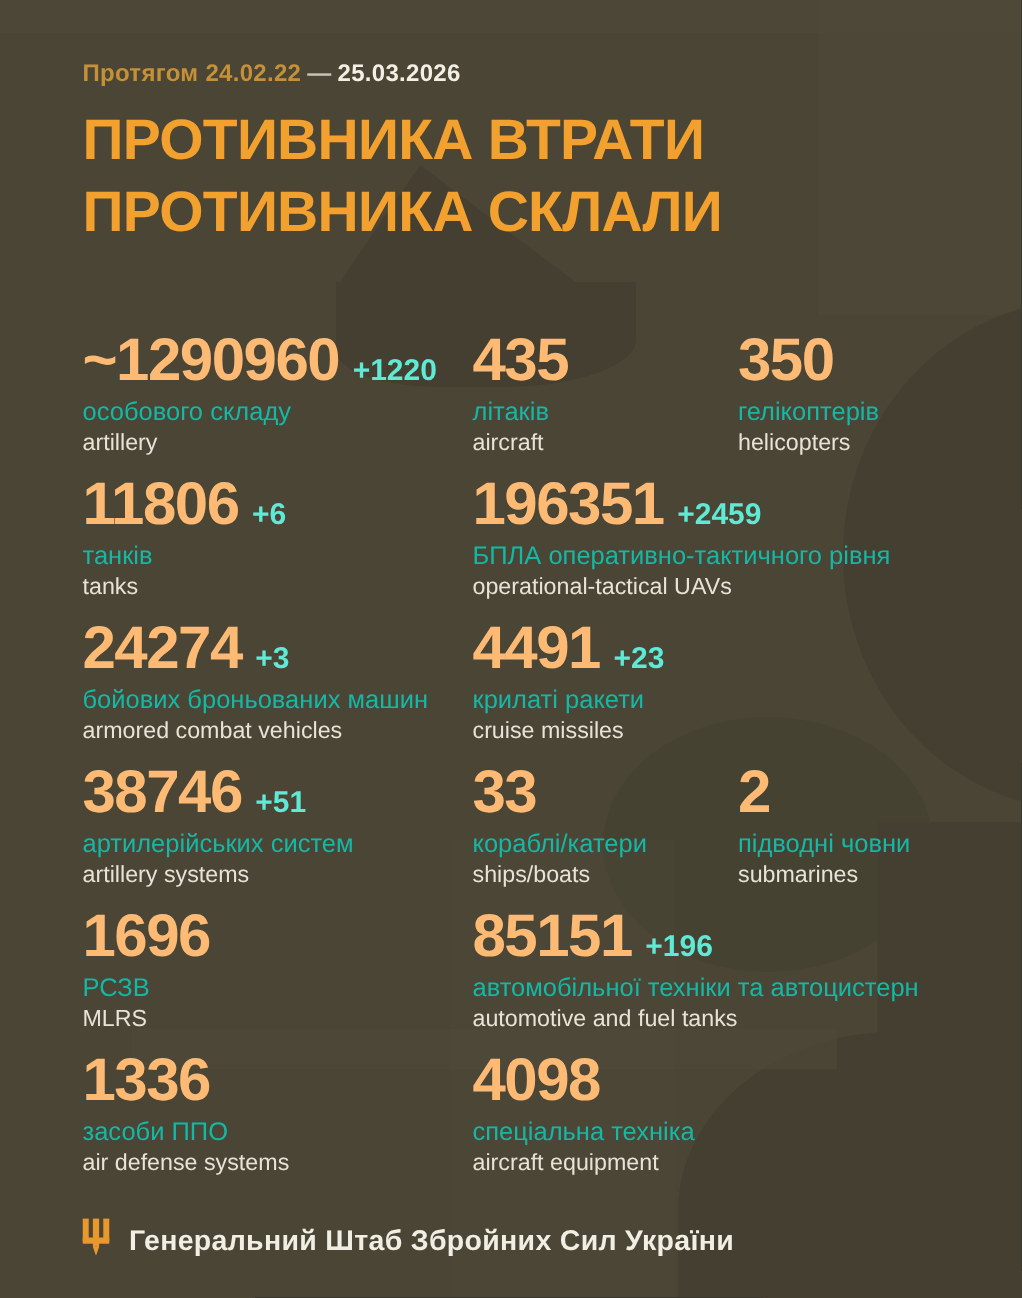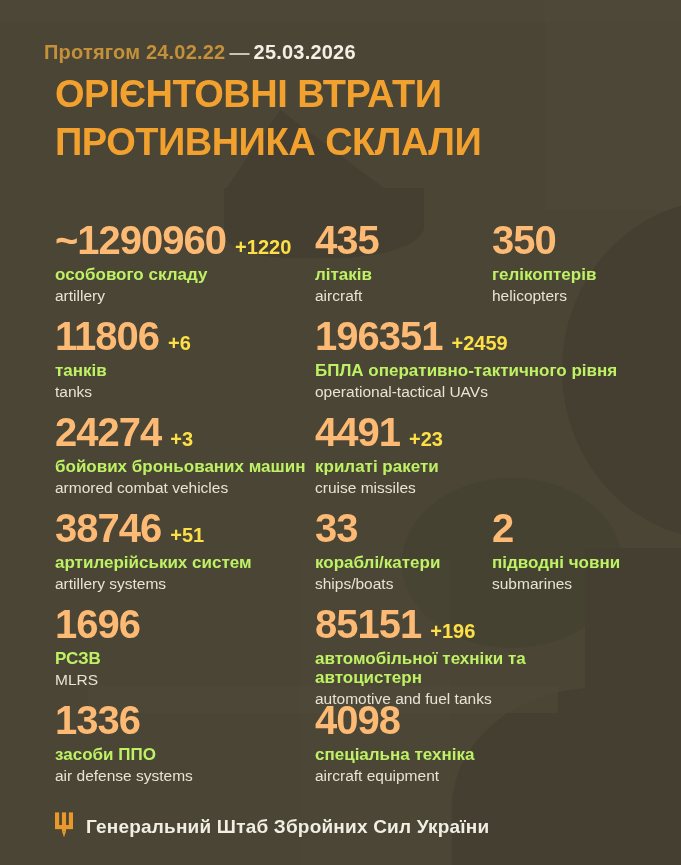--- a/index.html
+++ b/index.html
@@ -21,39 +21,39 @@
   .camo-blob-mid{left:402px;top:478px;width:220px;height:170px;border-radius:50%;opacity:.55;}
   .camo-rect-br{left:585px;top:548px;width:96px;height:317px;}
   .camo-blob-br{left:452px;top:688px;width:240px;height:200px;border-radius:60% 0 0 0;}
   .camo-strip-top{left:0;top:0;width:681px;height:22px;opacity:.6;}
   .camo-strip-tr{left:545px;top:0;width:136px;height:210px;opacity:.5;}
   .camo-band-row6{left:88px;top:686px;width:470px;height:27px;opacity:.7;}
   .camo-strip-bl{left:300px;top:560px;width:150px;height:305px;opacity:.35;}
 
   .content{position:relative;z-index:1;}
 
-  .date-line{position:absolute;left:44px;top:41px;font-size:20px;letter-spacing:.2px;}
+  .date-line{position:absolute;left:55px;top:41px;font-size:16px;letter-spacing:.2px;}
   .date-gold{color:#c4913a;font-weight:600;}
   .date-dash{color:#c9c4b6;font-weight:600;padding:0 4px;}
   .date-white{color:#f3efe4;font-weight:700;}
 
   .title{position:absolute;left:55px;top:70px;color:#f2a12f;
     font-size:38px;line-height:48px;font-weight:700;letter-spacing:-.5px;}
 
   .grid{
     position:absolute;left:55px;top:212px;width:578px;
     display:grid;grid-template-columns:260px 177px 1fr;
     grid-auto-rows:96px;
   }
   .cell{overflow:visible;}
   .span2{grid-column:span 2;}
   .num-line{margin-top:6px;white-space:nowrap;}
   .num{color:#fdba74;font-size:40px;font-weight:700;letter-spacing:-1px;line-height:44px;}
-  .delta{color:#fde047;font-size:20px;font-weight:700;margin-left:9px;letter-spacing:0;}
-  .lbl-uk{color:#bef264;font-size:17px;font-weight:700;margin-top:3px;line-height:19px;}
+  .delta{color:#5eead4;font-size:20px;font-weight:700;margin-left:9px;letter-spacing:0;}
+  .lbl-uk{color:#14b8a6;font-size:17px;font-weight:400;margin-top:3px;line-height:19px;}
   .lbl-en{color:#e7e3d6;font-size:15.5px;font-weight:400;margin-top:2px;line-height:19px;}
 
   .footer{position:absolute;left:55px;top:792px;display:flex;align-items:center;gap:13px;margin-top:20px;}
   .tryzub{width:18px;height:26px;flex:0 0 auto;}
   .footer-text{color:#f1eee3;font-size:19px;font-weight:700;letter-spacing:.2px;}
 </style>
 </head>
 <body>
 
 <div class="stage">
@@ -69,21 +69,21 @@
   <div class="camo camo-dark camo-blob-br"></div>
   <div class="camo camo-light camo-band-row6"></div>
 
   <div class="content">
 
     <div class="date-line">
       <span class="date-gold">Протягом 24.02.22</span><span class="date-dash">—</span><span class="date-white">25.03.2026</span>
     </div>
 
     <div class="title">
-      <div>ОРІЄНТОВНІ ВТРАТИ</div>
+      <div>ПРОТИВНИКА ВТРАТИ</div>
       <div>ПРОТИВНИКА СКЛАЛИ</div>
     </div>
 
     <div class="grid">
 
       <div class="cell">
         <div class="num-line"><span class="num">~1290960</span><span class="delta">+1220</span></div>
         <div class="lbl-uk">особового складу</div>
         <div class="lbl-en">artillery</div>
       </div>

